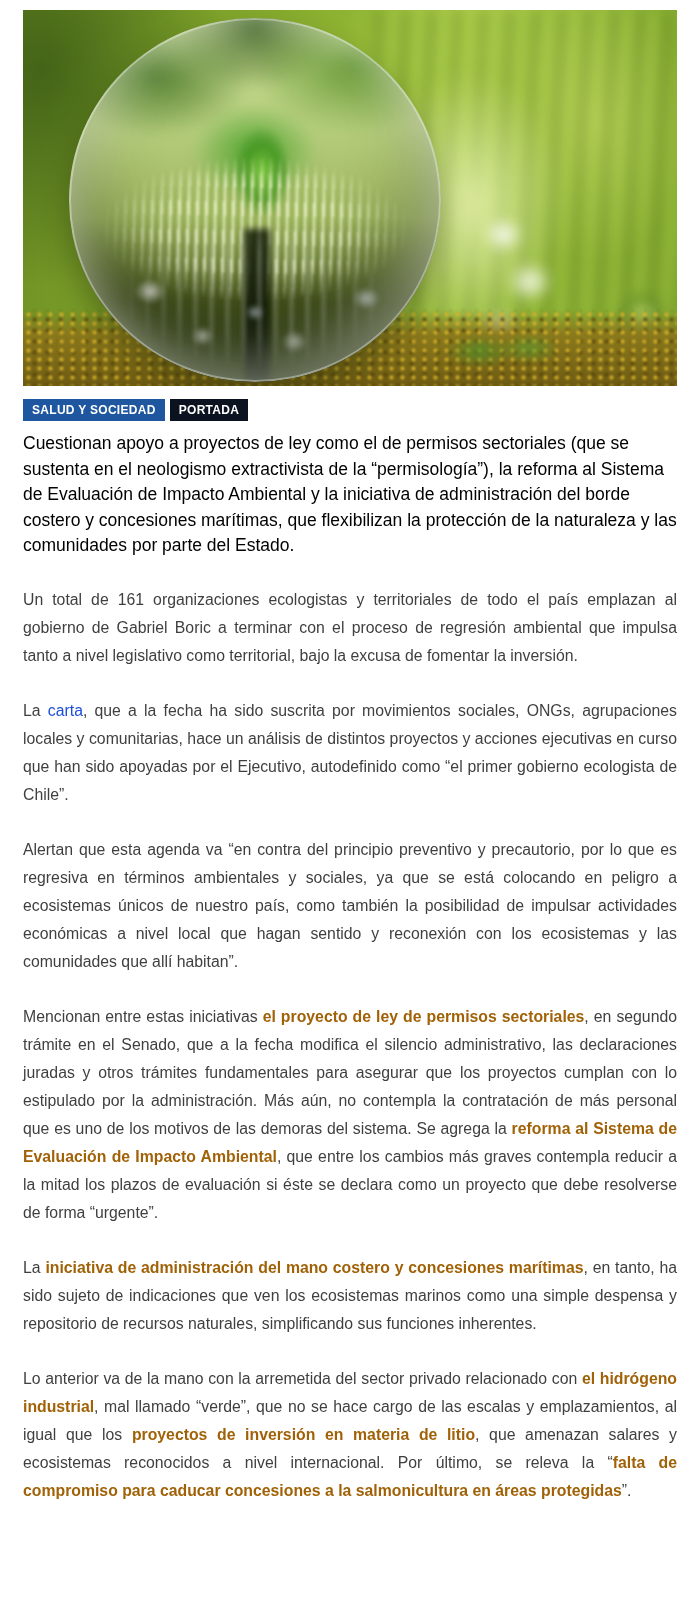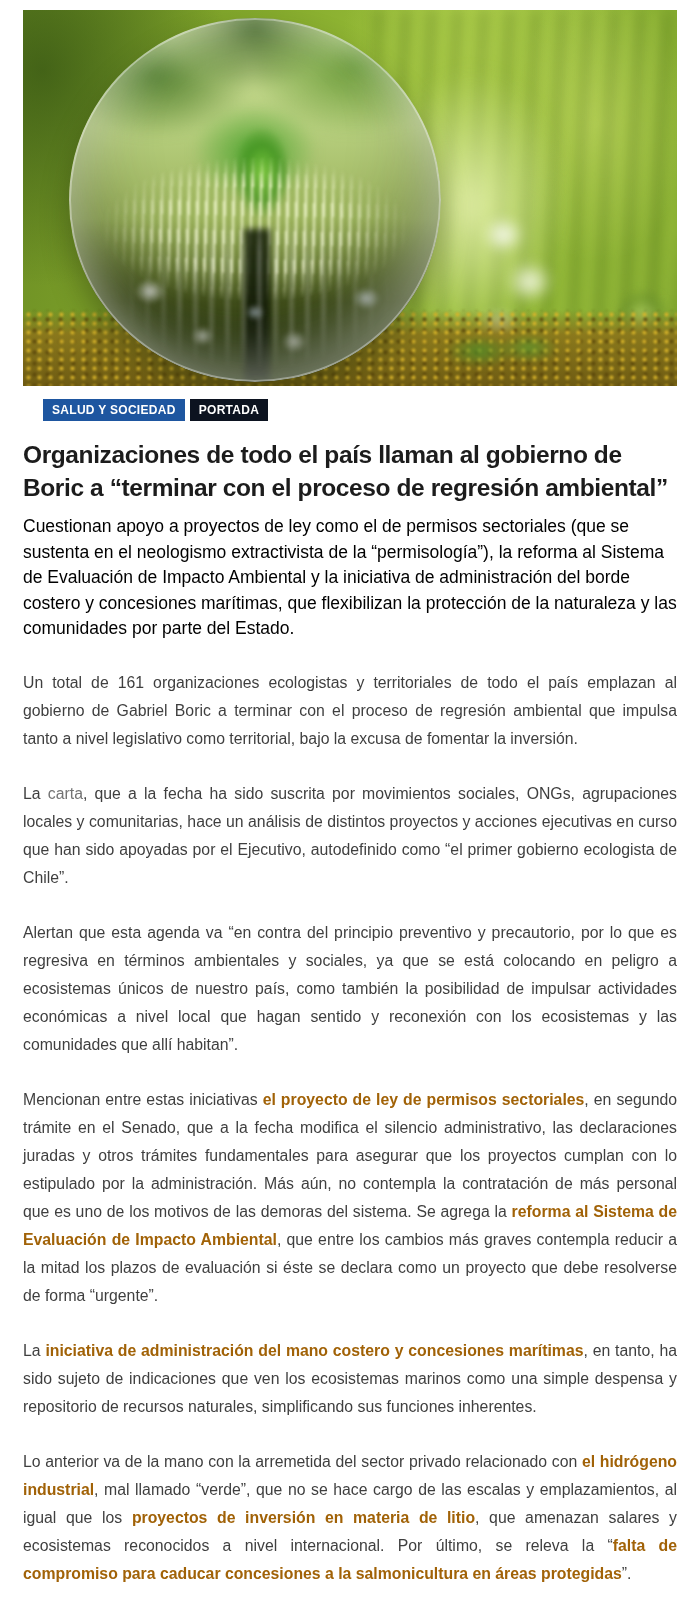--- a/index.html
+++ b/index.html
@@ -76,21 +76,21 @@
   .ball-sparkle{position:absolute;left:6%;top:60%;width:88%;height:38%;
     background:
       radial-gradient(22px 18px at 18% 40%, rgba(255,255,255,.9), transparent 70%),
       radial-gradient(16px 14px at 34% 72%, rgba(255,255,255,.8), transparent 70%),
       radial-gradient(18px 16px at 62% 76%, rgba(255,255,255,.75), transparent 70%),
       radial-gradient(20px 16px at 84% 45%, rgba(232,240,255,.8), transparent 70%),
       radial-gradient(14px 12px at 50% 55%, rgba(216,230,250,.7), transparent 70%);
     filter:blur(2px);}
 
   
-  .tags{margin-top:13px; display:flex; gap:5px;margin-left:20px;}
+  .tags{margin-top:13px; display:flex; gap:5px;}
   .tag{display:inline-block; color:#ffffff; font-size:12px; font-weight:bold;
        letter-spacing:.3px; padding:5px 9px 4px; text-decoration:none; line-height:13px; cursor:pointer;}
   .tag-blue{background:#1e56a0;}
   .tag-dark{background:#0c1320;}
 
   
   h1.title{margin-top:17px; font-size:24.5px; line-height:33px; letter-spacing:-0.4px;
            font-weight:bold; color:#1c1c1c;}
   p.subtitle{margin-top:10px; font-size:17.5px; line-height:25.5px; color:#000000;}
   .meta{margin-top:13px; display:flex; align-items:center; gap:7px;
@@ -98,21 +98,21 @@
   .meta .date{color:#555555; font-weight:bold;}
   .meta .sep{margin:0 6px; color:#b5b5b5;}
   .comments{display:inline-flex; align-items:center; gap:5px; color:#9a9a9a;
             text-decoration:none; cursor:pointer;}
   .comments svg{display:block;}
 
   
   .body{}
   .body p{margin-top:27px; font-size:15.8px; line-height:28px; text-align:justify; color:#3f3f3f;}
   .body p .b{font-weight:bold; color:#a16207;}
-  .body p a.text-link{color:#737373; text-decoration:none; cursor:pointer;}
+  .body p a.text-link{color:#1d4ed8; text-decoration:none; cursor:pointer;}
 </style>
 </head>
 <body>
 
 <div class="page">
 
   <figure class="hero">
     <div class="blades"></div>
     <div class="glow"></div>
     <div class="flowers"></div>
@@ -127,21 +127,20 @@
       <div class="ball-streaks"></div>
       <div class="ball-sparkle"></div>
     </div>
   </figure>
 
   <div class="tags">
     <a class="tag tag-blue">SALUD Y SOCIEDAD</a>
     <a class="tag tag-dark">PORTADA</a>
   </div>
 
-  <h1 class="title">Organizaciones de todo el país llaman al gobierno de Boric a “terminar con el proceso de regresión ambiental”</h1>
 
   <p class="subtitle">Cuestionan apoyo a proyectos de ley como el de permisos sectoriales (que se sustenta en el neologismo extractivista de la “permisología”), la reforma al Sistema de Evaluación de Impacto Ambiental y la iniciativa de administración del borde costero y concesiones marítimas, que flexibilizan la protección de la naturaleza y las comunidades por parte del Estado.</p>
 
 
   <div class="body">
     <p><span>Un total de 161 organizaciones ecologistas y territoriales de todo el país emplazan al gobierno de Gabriel Boric a terminar con el proceso de regresión ambiental que impulsa tanto a nivel legislativo como territorial, bajo la excusa de fomentar la inversión.</span></p>
     <p><span>La </span><a class="text-link">carta</a><span>, que a la fecha ha sido suscrita por movimientos sociales, ONGs, agrupaciones locales y comunitarias, hace un análisis de distintos proyectos y acciones ejecutivas en curso que han sido apoyadas por el Ejecutivo, autodefinido como “el primer gobierno ecologista de Chile”.</span></p>
     <p><span>Alertan que esta agenda va “en contra del principio preventivo y precautorio, por lo que es regresiva en términos ambientales y sociales, ya que se está colocando en peligro a ecosistemas únicos de nuestro país, como también la posibilidad de impulsar actividades económicas a nivel local que hagan sentido y reconexión con los ecosistemas y las comunidades que allí habitan”.</span></p>
     <p><span>Mencionan entre estas iniciativas </span><span class="b">el proyecto de ley de permisos sectoriales</span><span>, en segundo trámite en el Senado, que a la fecha modifica el silencio administrativo, las declaraciones juradas y otros trámites fundamentales para asegurar que los proyectos cumplan con lo estipulado por la administración. Más aún, no contempla la contratación de más personal que es uno de los motivos de las demoras del sistema.  Se agrega la </span><span class="b">reforma al Sistema de Evaluación de Impacto Ambiental</span><span>, que entre los cambios más graves contempla reducir a la mitad los plazos de evaluación si éste se declara como un proyecto que debe resolverse de forma “urgente”.</span></p>
     <p><span>La </span><span class="b">iniciativa de administración del mano costero y concesiones marítimas</span><span>, en tanto, ha sido sujeto de indicaciones que ven los ecosistemas marinos como una simple despensa y repositorio de recursos naturales, simplificando sus funciones inherentes.</span></p>

